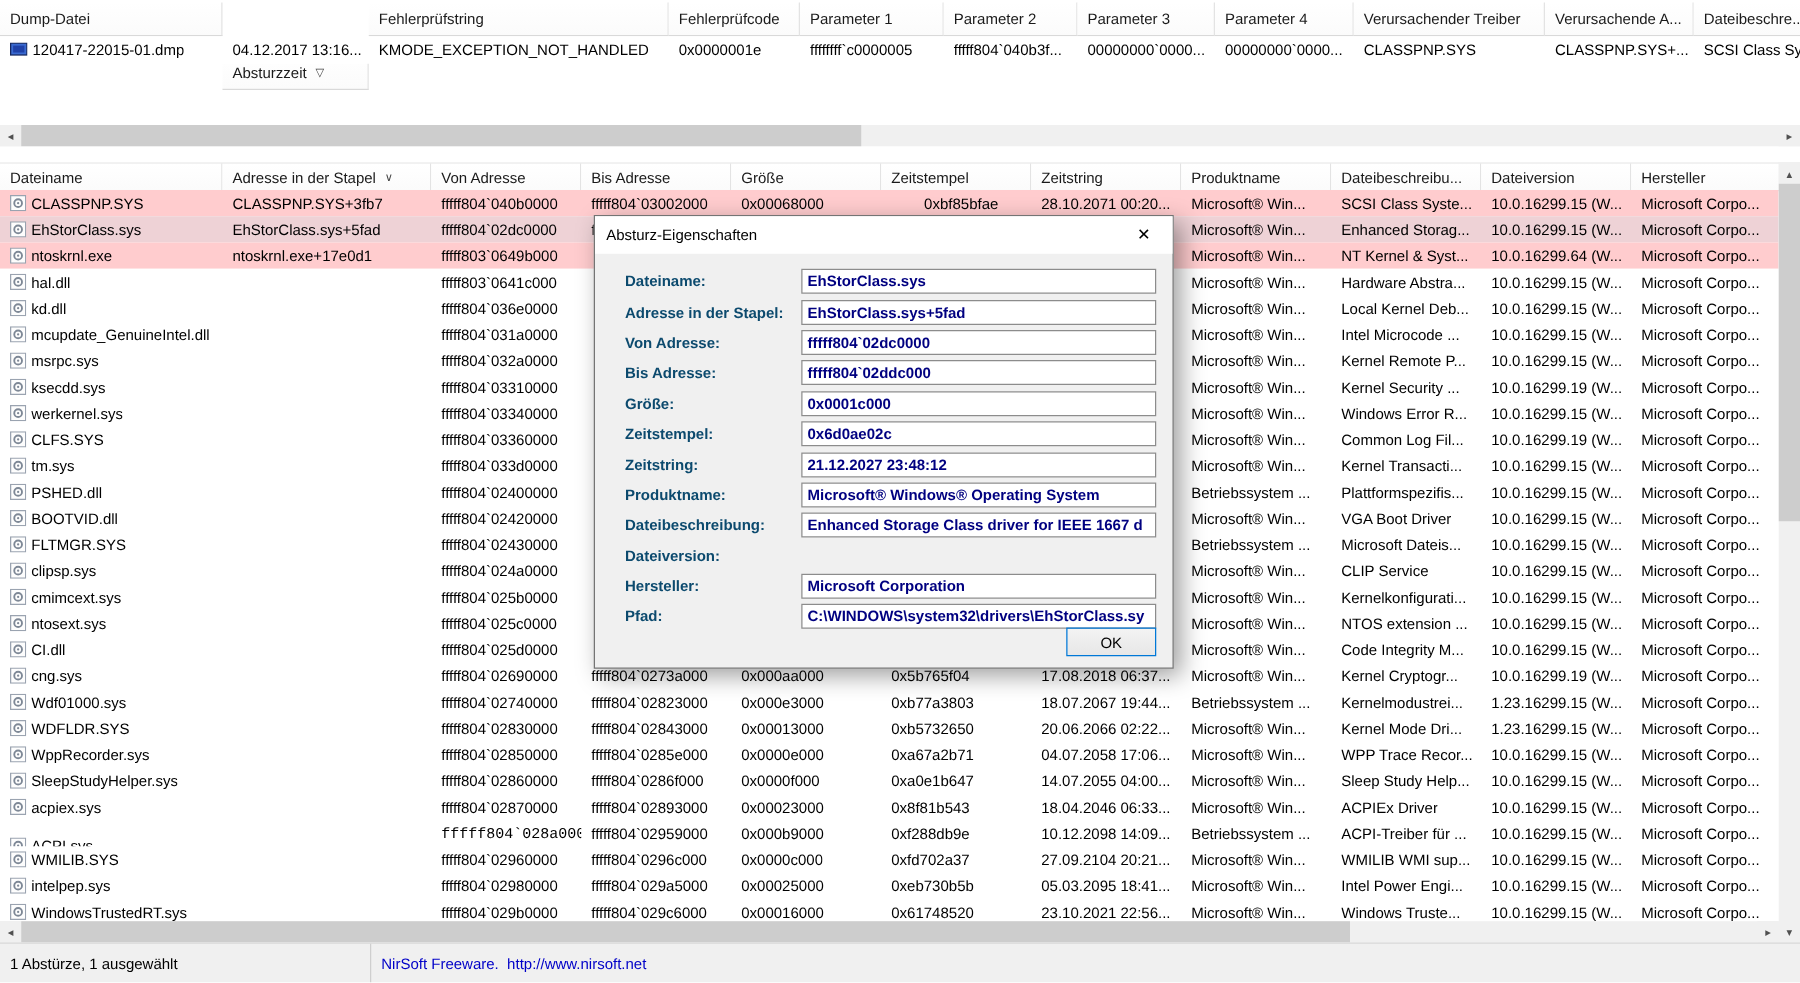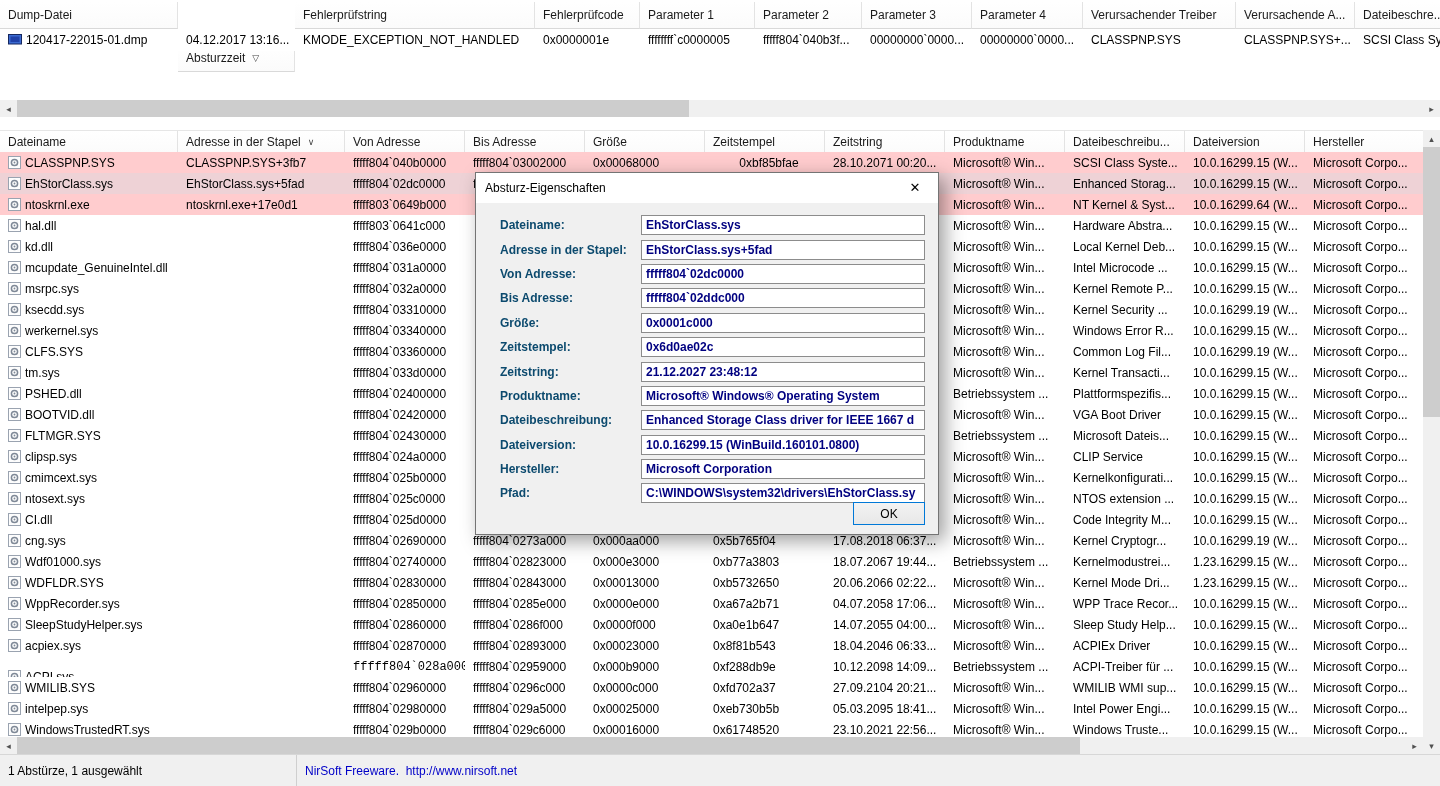--- a/index.html
+++ b/index.html
@@ -1442,21 +1442,20 @@
       <div class="dlg-field">
         <span class="dlg-label">Produktname:</span>
         <span class="dlg-box">Microsoft® Windows® Operating System</span>
       </div>
       <div class="dlg-field">
         <span class="dlg-label">Dateibeschreibung:</span>
         <span class="dlg-box">Enhanced Storage Class driver for IEEE 1667 d</span>
       </div>
       <div class="dlg-field">
         <span class="dlg-label">Dateiversion:</span>
-        <span class="dlg-box">10.0.16299.15 (WinBuild.160101.0800)</span>
       </div>
       <div class="dlg-field">
         <span class="dlg-label">Hersteller:</span>
         <span class="dlg-box">Microsoft Corporation</span>
       </div>
       <div class="dlg-field">
         <span class="dlg-label">Pfad:</span>
         <span class="dlg-box">C:\WINDOWS\system32\drivers\EhStorClass.sy</span>
       </div>
     </div>

